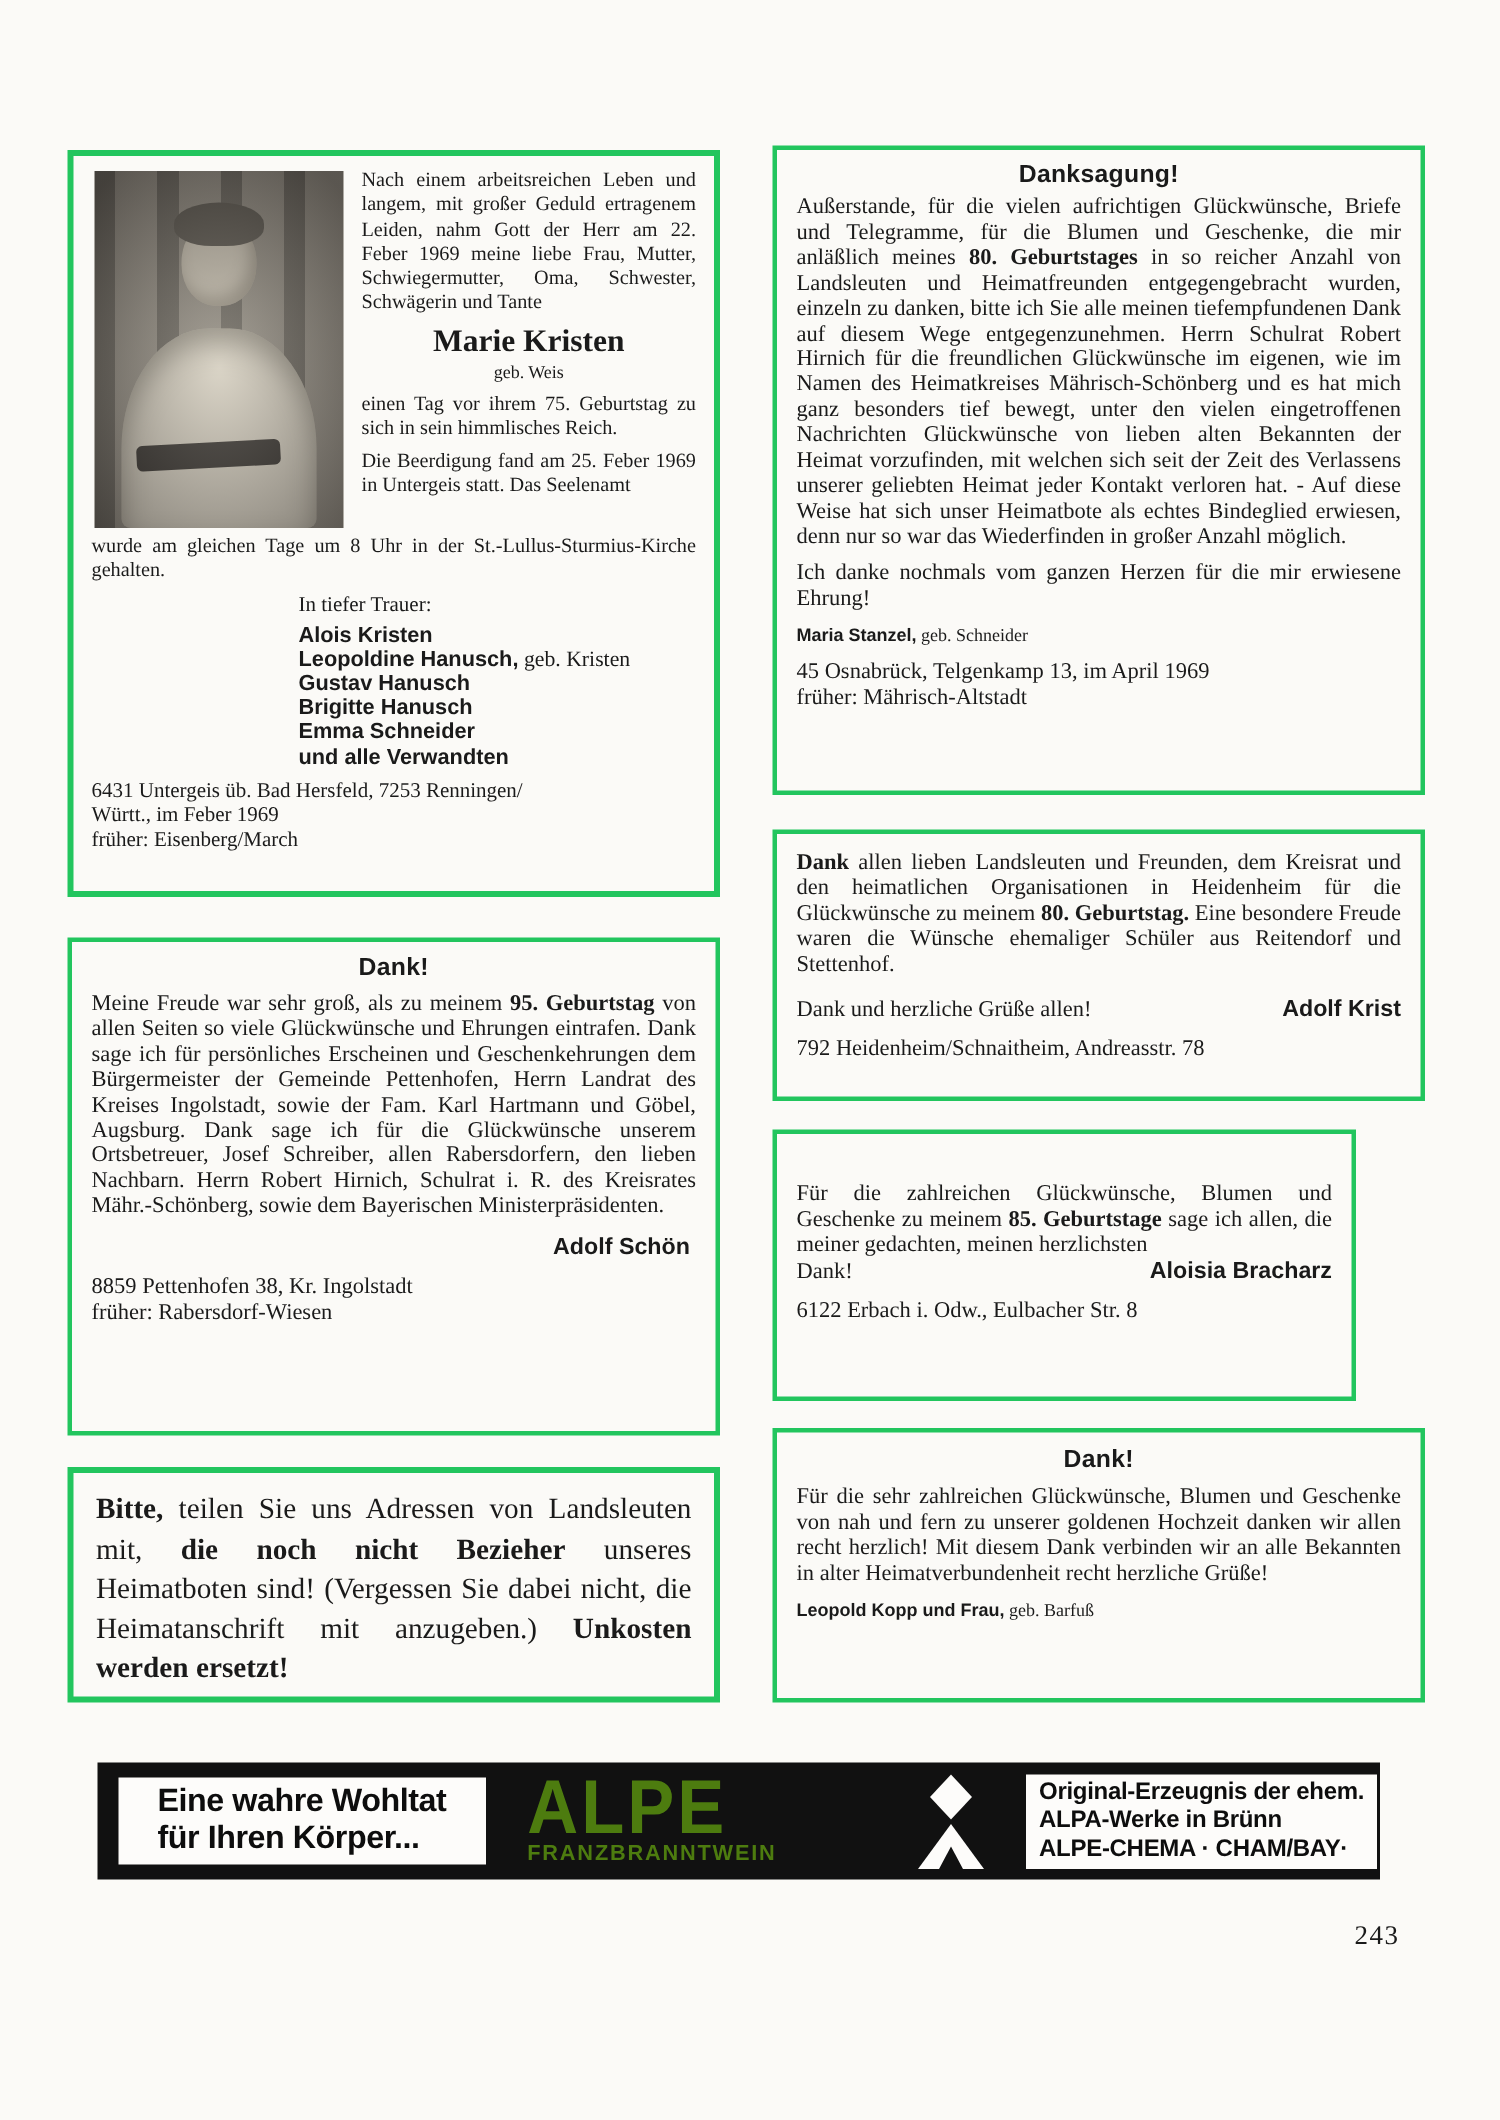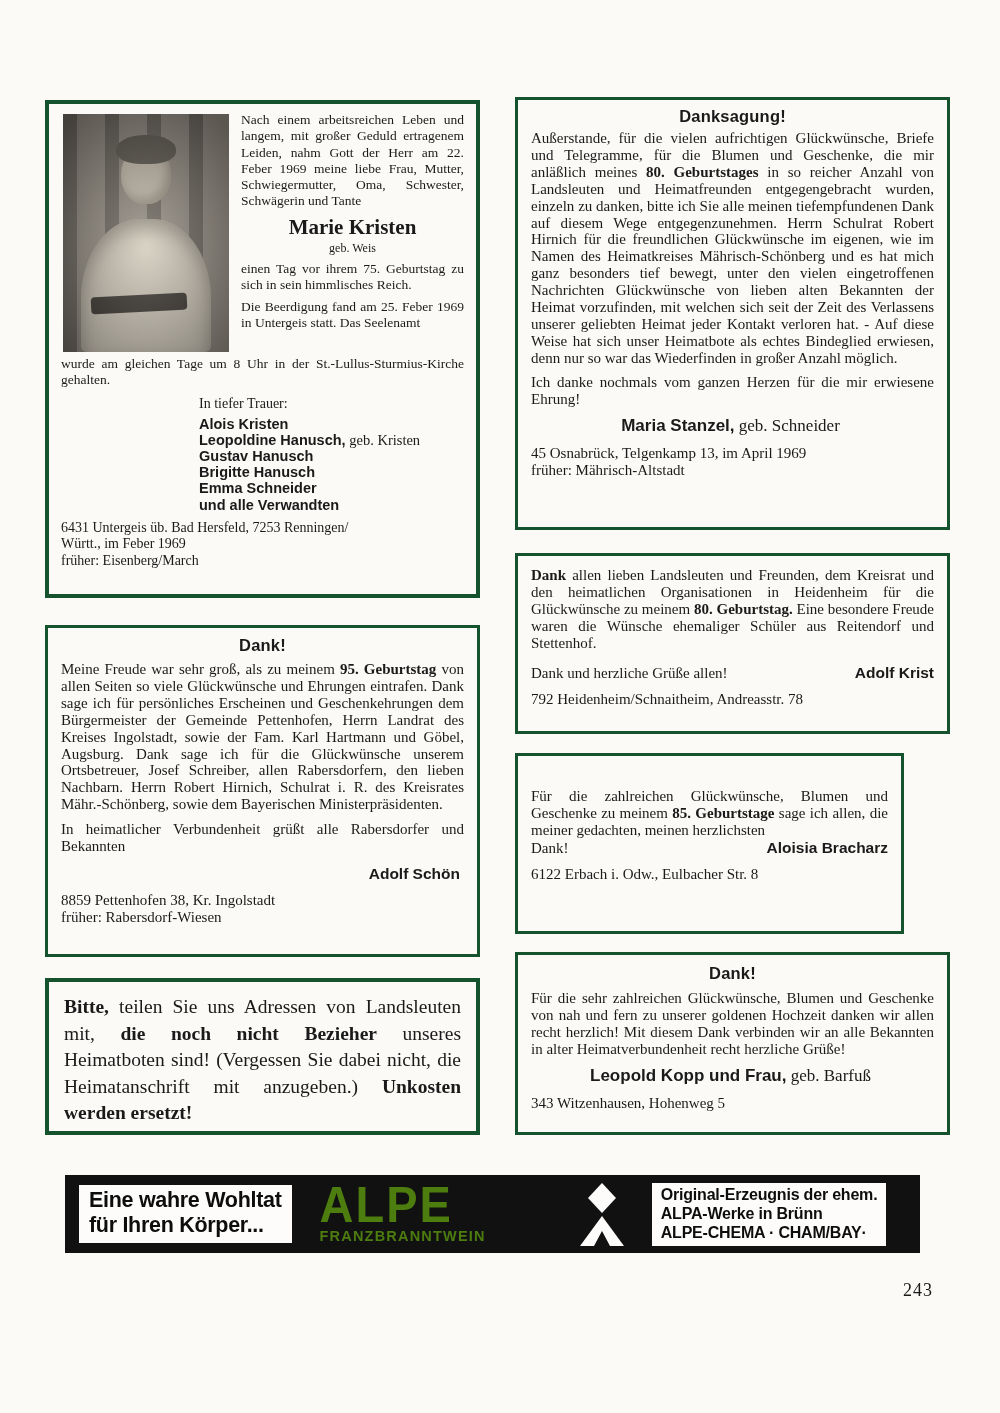--- a/index.html
+++ b/index.html
@@ -4,21 +4,21 @@
 <style>
   * { margin:0; padding:0; box-sizing:border-box; }
   html,body { background:#e8e6e1; }
   .page {
     position:relative; width:1000px; height:1413px; margin:0 auto;
     background:#fbfaf7; color:#1a1a1a;
     font-family:"Liberation Serif", serif;
     overflow:hidden;
   }
   .box {
-    position:absolute; border:3px solid #14532d; background:#fbfaf7;
+    position:absolute; border:3px solid #22c55e; background:#fbfaf7;
     overflow:hidden;
   }
   .sans { font-family:Liberation Serif, serif; }
   .b { font-weight:bold; }
   .title {
     font-family:"Liberation Sans", sans-serif; font-weight:bold;
     text-align:center; font-size:16.5px; letter-spacing:.2px;
   }
   .just { text-align:justify; }
 
@@ -62,38 +62,38 @@
   .sig-right { text-align:right; font-size:15.5px; margin-top:10px; padding-right:4px;
     font-family:"Liberation Sans", sans-serif; font-weight:bold; }
   .addr { margin-top:9px; font-size:15px; line-height:17px; }
 
   #request { left:45px; top:978px; width:435px; height:157px; border-width:4px; padding:12px 15px; }
   #request .tx-big { font-size:19.5px; line-height:26.5px; text-align:justify; }
 
   #stanzel { left:515px; top:97px; width:435px; height:433px; padding:7px 13px; }
   #stanzel .title { margin-bottom:4px; }
   #stanzel .p2 { margin-top:7px; }
-  .sig-line { text-align:center; font-size:17px; margin-top:8px; padding-right:4px; }
+  .sig-line { text-align:left; font-size:12px; margin-top:8px; padding-right:4px; }
   .sig-line .nm { font-family:"Liberation Sans", sans-serif; font-weight:bold; }
 
   #krist { left:515px; top:553px; width:435px; height:181px; padding:11px 13px; }
   .row-between { display:flex; justify-content:space-between; align-items:baseline; margin-top:12px; }
   .row-between .nm { font-family:"Liberation Sans", sans-serif; font-weight:bold; font-size:15.5px; }
 
   #bracharz { left:515px; top:753px; width:389px; height:181px; padding:32px 13px 10px; }
   #bracharz .row-between { margin-top:0; }
 
   #kopp { left:515px; top:952px; width:435px; height:183px; padding:9px 13px; }
   #kopp .title { margin-bottom:7px; }
 
   
   #ad { position:absolute; left:65px; top:1175px; width:855px; height:78px;
     background:#111; display:flex; align-items:center; }
   .ad-white-left {
-    background:#fdfcfa; color:#0d0d0d; margin-left:14px; padding:3px 10px 5px;
+    background:#fdfcfa; color:#0d0d0d; margin-left:14px; padding:3px 26px 5px;
     font-family:"Liberation Sans", sans-serif; font-weight:bold;
     font-size:21.5px; line-height:25px; letter-spacing:-.3px;
   }
   .ad-brand { margin-left:28px; color:#4d7c0f; font-family:"Liberation Sans", sans-serif; }
   .ad-brand .big { font-weight:bold; font-size:47px; line-height:42px; letter-spacing:2px;
     transform:scaleY(1.08); display:block; }
   .ad-brand .sub { font-weight:bold; font-size:14.5px; letter-spacing:1.2px; display:block; margin-top:2px; }
   .ad-logo { margin-left:92px; display:flex; align-items:center; }
   .ad-white-right {
     background:#fdfcfa; color:#0d0d0d; margin-left:26px; padding:2px 9px 4px;
@@ -138,21 +138,20 @@
     <div class="ob-addr">
       <div>6431 Untergeis üb. Bad Hersfeld, 7253 Renningen/</div>
       <div>Württ., im Feber 1969</div>
       <div>früher: Eisenberg/March</div>
     </div>
   </div>
 
   <div class="box" id="schoen">
     <div class="title">Dank!</div>
     <div class="tx just"><span>Meine Freude war sehr groß, als zu meinem </span><span class="sans b">95. Geburtstag</span><span> von allen Seiten so viele Glückwünsche und Ehrungen eintrafen. Dank sage ich für persönliches Erscheinen und Geschenkehrungen dem Bürgermeister der Gemeinde Pettenhofen, Herrn Landrat des Kreises Ingolstadt, sowie der Fam. Karl Hartmann und Göbel, Augsburg. Dank sage ich für die Glückwünsche unserem Ortsbetreuer, Josef Schreiber, allen Rabersdorfern, den lieben Nachbarn. Herrn Robert Hirnich, Schulrat i. R. des Kreisrates Mähr.-Schönberg, sowie dem Bayerischen Ministerpräsidenten.</span></div>
-    <div class="tx just p2">In heimatlicher Verbundenheit grüßt alle Rabersdorfer und Bekannten</div>
     <div class="sig-right">Adolf Schön</div>
     <div class="addr">
       <div>8859 Pettenhofen 38, Kr. Ingolstadt</div>
       <div>früher: Rabersdorf-Wiesen</div>
     </div>
   </div>
 
   <div class="box" id="request">
     <div class="tx-big"><span class="b">Bitte,</span><span> teilen Sie uns Adressen von Landsleuten mit, </span><span class="b">die noch nicht Bezieher</span><span> unseres Heimatboten sind! (Vergessen Sie dabei nicht, die Heimatanschrift mit anzugeben.) </span><span class="b">Unkosten werden ersetzt!</span></div>
   </div>
@@ -183,21 +182,20 @@
       <span class="tx">Dank!</span>
       <span class="nm">Aloisia Bracharz</span>
     </div>
     <div class="addr">6122 Erbach i. Odw., Eulbacher Str. 8</div>
   </div>
 
   <div class="box" id="kopp">
     <div class="title">Dank!</div>
     <div class="tx just">Für die sehr zahlreichen Glückwünsche, Blumen und Geschenke von nah und fern zu unserer goldenen Hochzeit danken wir allen recht herzlich! Mit diesem Dank verbinden wir an alle Bekannten in alter Heimatverbundenheit recht herzliche Grüße!</div>
     <div class="sig-line"><span class="nm">Leopold Kopp und Frau,</span><span> geb. Barfuß</span></div>
-    <div class="addr">343 Witzenhausen, Hohenweg 5</div>
   </div>
 
   <div id="ad">
     <div class="ad-white-left">
       <div>Eine wahre Wohltat</div>
       <div>für Ihren Körper...</div>
     </div>
     <div class="ad-brand">
       <span class="big">ALPE</span>
       <span class="sub">FRANZBRANNTWEIN</span>

